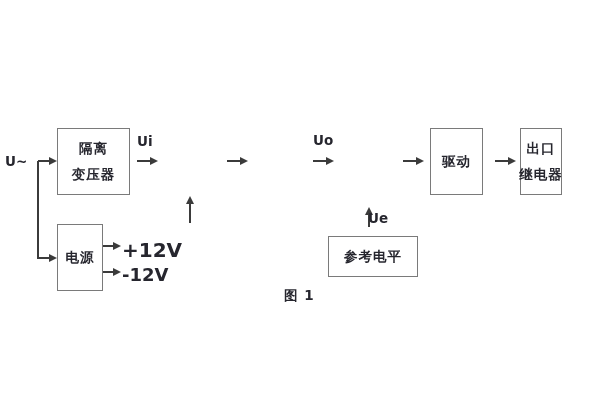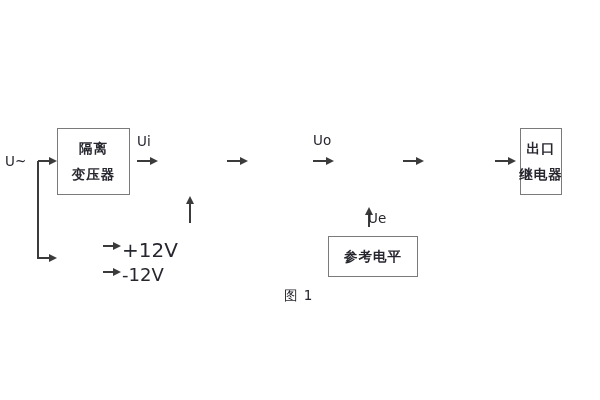--- a/index.html
+++ b/index.html
@@ -25,21 +25,21 @@
     font-weight:600;
     letter-spacing:1px;
     text-align:center;
     line-height:1;
   }
   .box span{display:block;white-space:nowrap;}
   .lbl{
     position:absolute;
     color:#26262e;
     font-size:13.5px;
-    font-weight:400;
+    font-weight:700;
     line-height:1;
     white-space:nowrap;
   }
   
   .vline{position:absolute;width:2px;background:#3b3b3b;}
   .harrow{position:absolute;height:2px;background:#3b3b3b;}
   .harrow::after{
     content:"";position:absolute;right:-8px;top:-3.5px;width:0;height:0;
     border-left:8px solid #3b3b3b;
     border-top:4.5px solid transparent;
@@ -59,26 +59,32 @@
 <div class="canvas">
 
   <div class="box" style="left:57px;top:128px;width:73px;height:67px">
     <span>隔离</span>
     <span>变压器</span>
   </div>
 
 
 
 
+  <div class="box" style="left:430px;top:128px;width:53px;height:67px">
+    <span>驱动</span>
+  </div>
 
   <div class="box" style="left:520px;top:128px;width:42px;height:67px">
     <span>出口</span>
     <span>继电器</span>
   </div>
 
+  <div class="box" style="left:57px;top:224px;width:46px;height:67px">
+    <span>电源</span>
+  </div>
 
 
   <div class="box" style="left:328px;top:236px;width:90px;height:41px">
     <span>参考电平</span>
   </div>
 
   <div class="vline" style="left:37px;top:161px;height:98px"></div>
   <div class="harrow" style="left:38px;top:160px;width:11px"></div>
   <div class="harrow" style="left:38px;top:257px;width:11px"></div>
 

